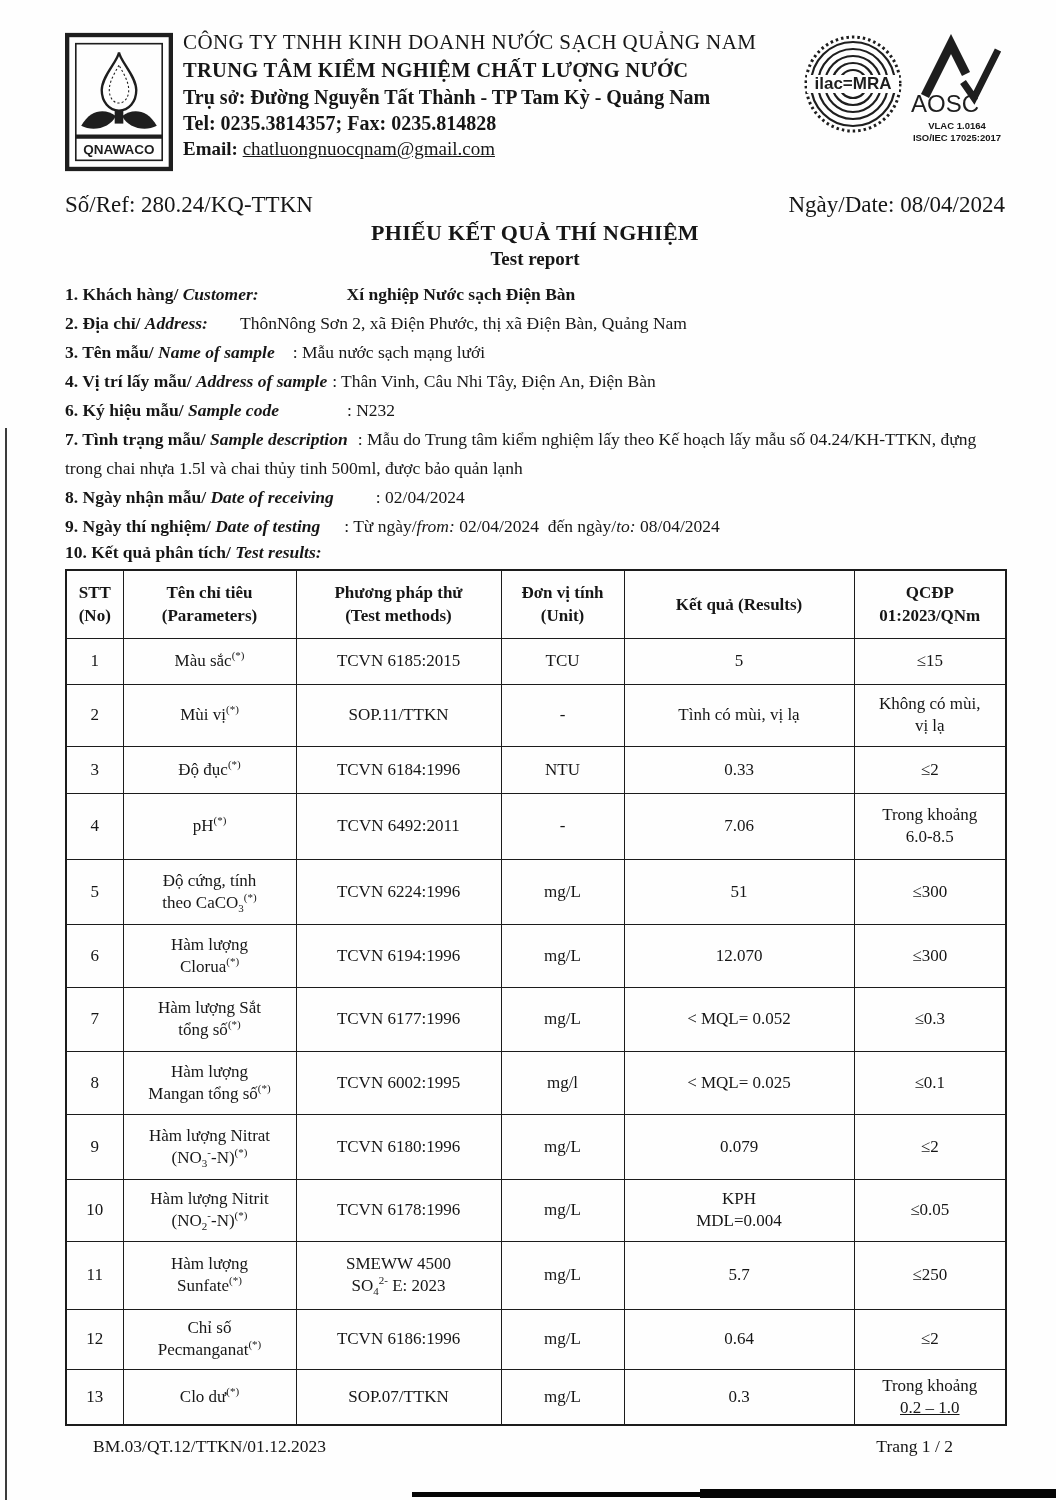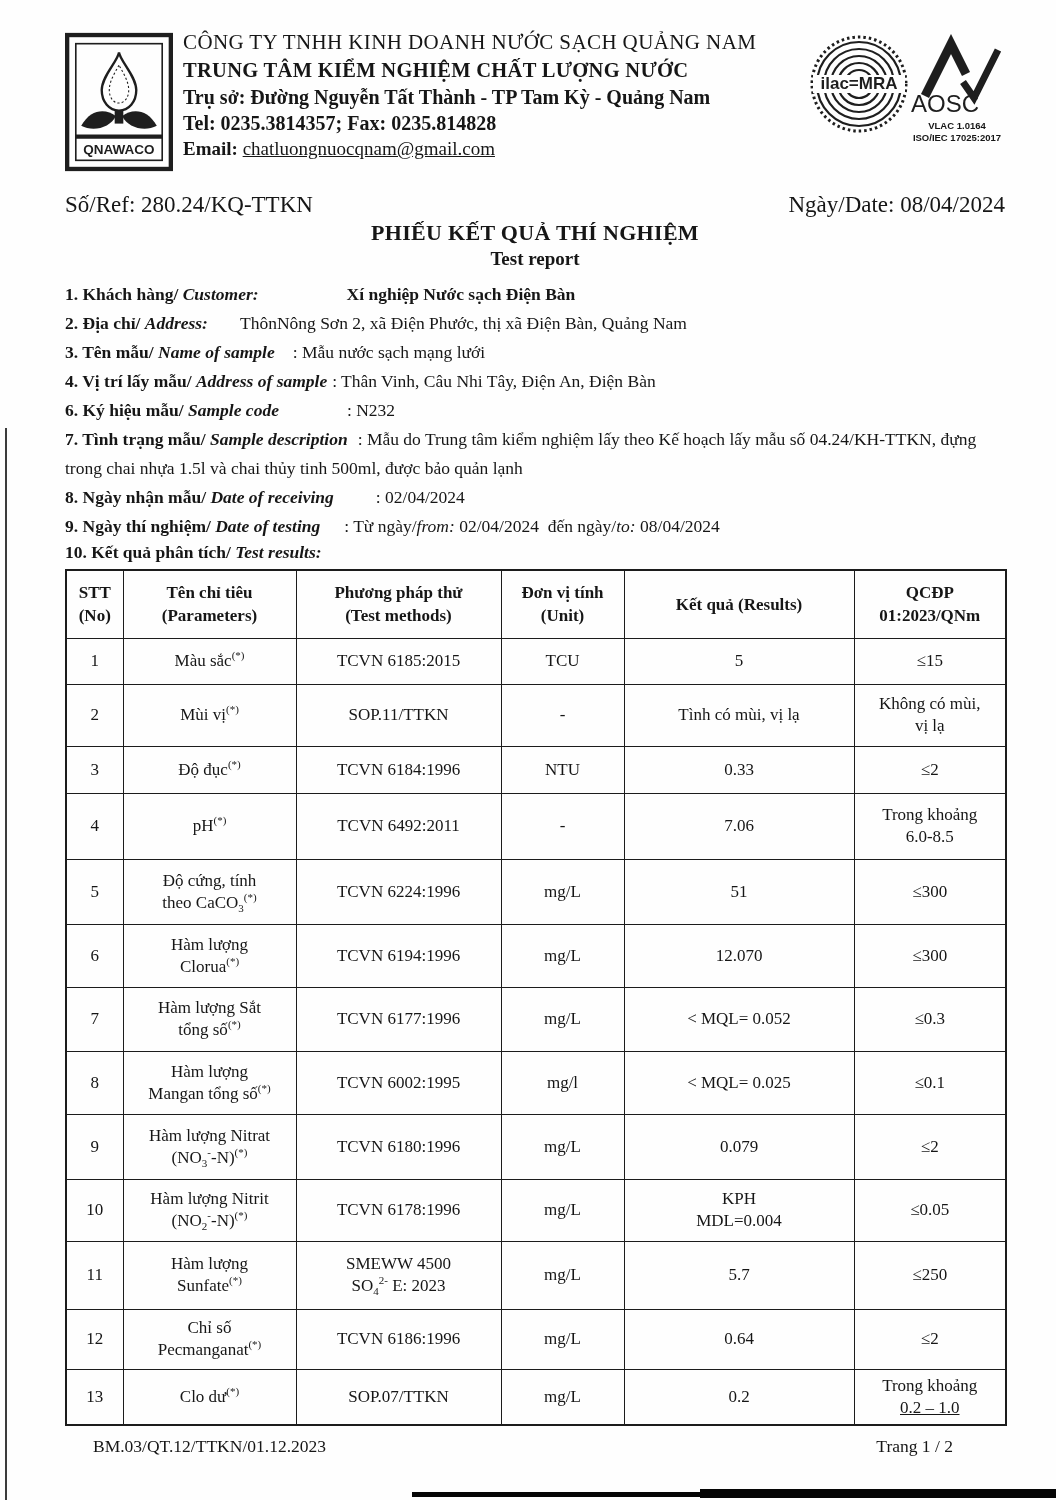--- a/index.html
+++ b/index.html
@@ -14,21 +14,21 @@
   
   .letterhead { display:flex; align-items:flex-start; }
   .logo-left { width:118px; flex:0 0 auto; padding-top:6px; }
   .lh-center { flex:1 1 auto; text-align:left; padding-top:4px; }
   .lh-company { font-size:21px; letter-spacing:.4px; white-space:nowrap; }
   .lh-center-name { font-size:20.5px; font-weight:bold; letter-spacing:.3px; margin-top:4px; }
   .lh-address { font-size:20px; font-weight:bold; margin-top:4px; }
   .lh-tel { font-size:20px; font-weight:bold; margin-top:3px; }
   .lh-email { font-size:19px; font-weight:bold; margin-top:3px; }
   .lh-email .email-addr { font-weight:normal; text-decoration:underline; }
-  .logos-right { flex:0 0 auto; display:flex; gap:0; align-items:flex-start; padding-top:8px; }
+  .logos-right { flex:0 0 auto; display:flex; gap:6px; align-items:flex-start; padding-top:8px; }
   .aosc-block { width:96px; text-align:center; }
   .aosc-sub { font-size:9.5px; font-weight:bold; line-height:12px; font-family:"Liberation Sans",sans-serif; }
 
   
   .meta-row { display:flex; justify-content:space-between; font-size:23px; margin-top:16px; }
   .title-block { text-align:center; margin-top:2px; }
   .title-main { font-size:22px; font-weight:bold; letter-spacing:.3px; }
   .title-sub { font-size:19px; font-weight:bold; margin-top:2px; }
 
   
@@ -257,21 +257,21 @@
           <td>TCVN 6186:1996</td>
           <td>mg/L</td>
           <td>0.64</td>
           <td>≤2</td>
         </tr>
         <tr style="height:56px">
           <td>13</td>
           <td>Clo dư<sup>(*)</sup></td>
           <td>SOP.07/TTKN</td>
           <td>mg/L</td>
-          <td>0.2</td>
+          <td>0.3</td>
           <td>Trong khoảng<br><u>0.2 – 1.0</u></td>
         </tr>
       </tbody>
     </table>
 
     <footer class="doc-footer">
       <span class="f-left">BM.03/QT.12/TTKN/01.12.2023</span>
       <span class="f-right">Trang 1 / 2</span>
     </footer>
   </div>

